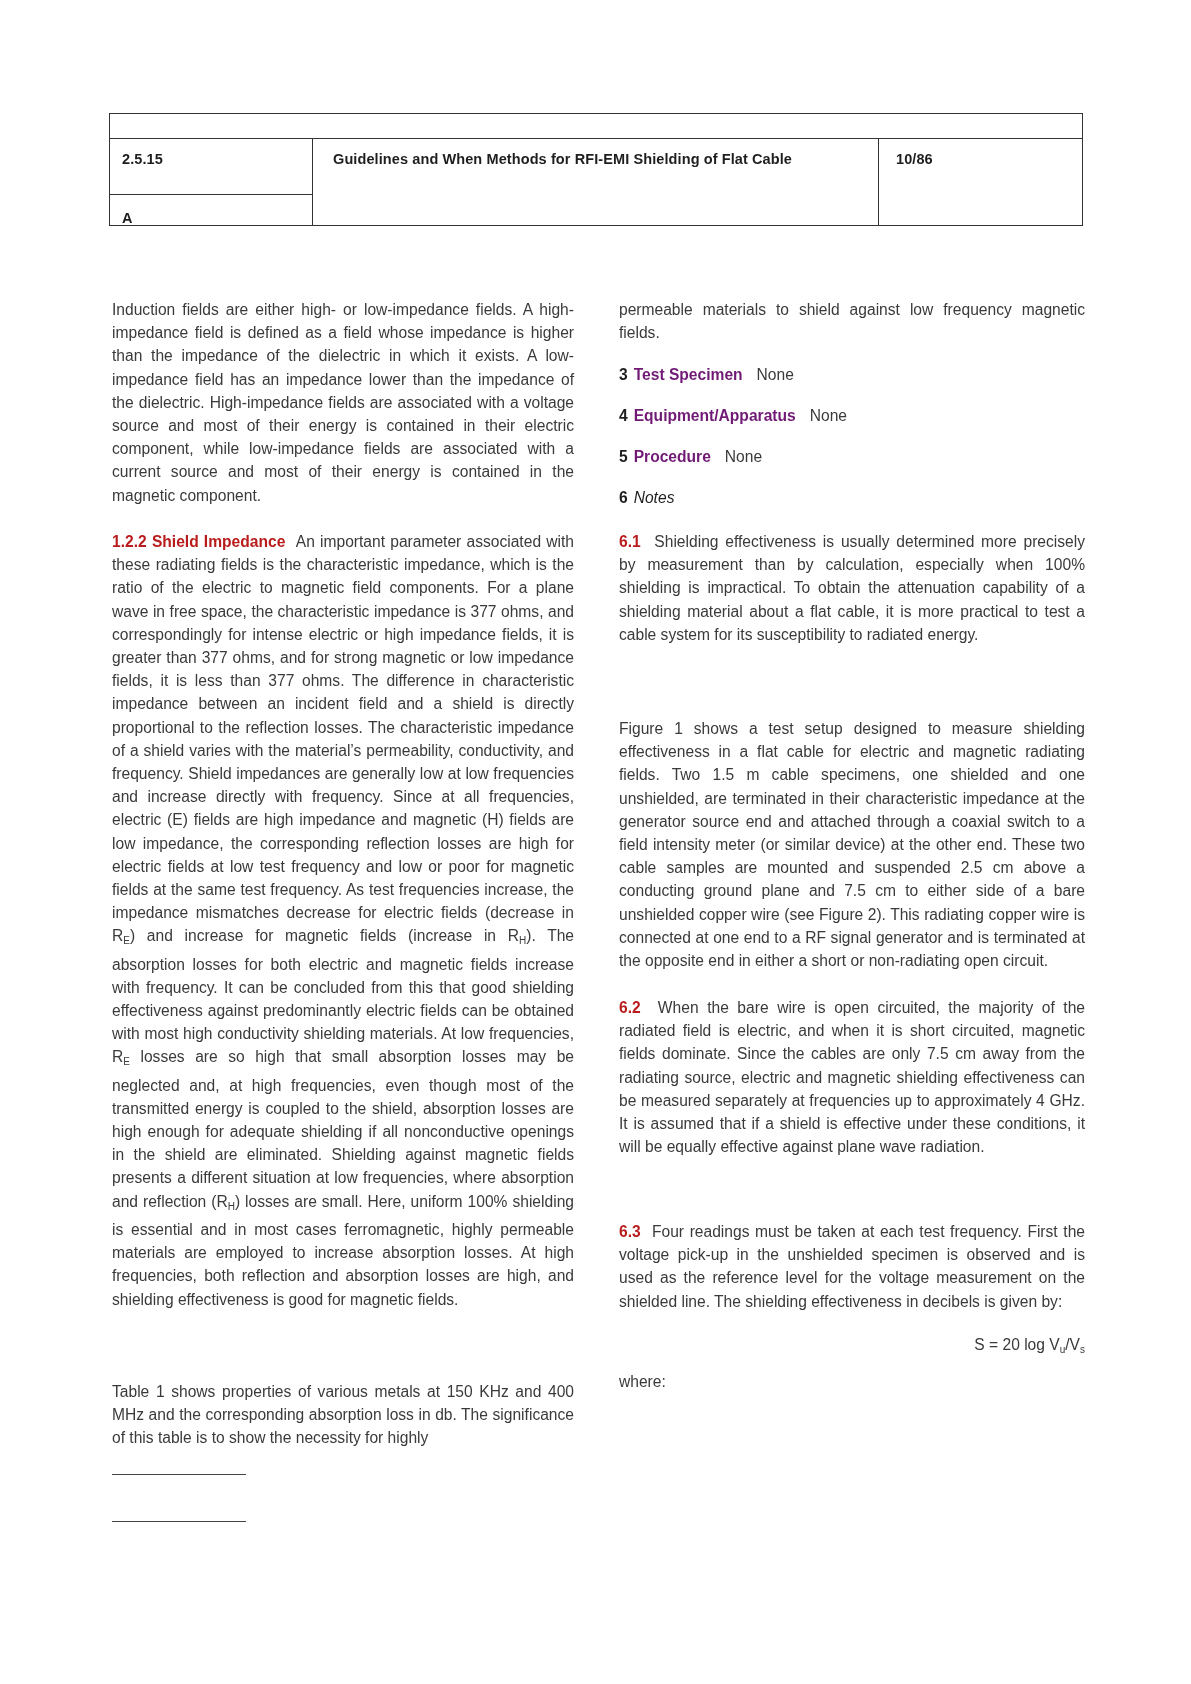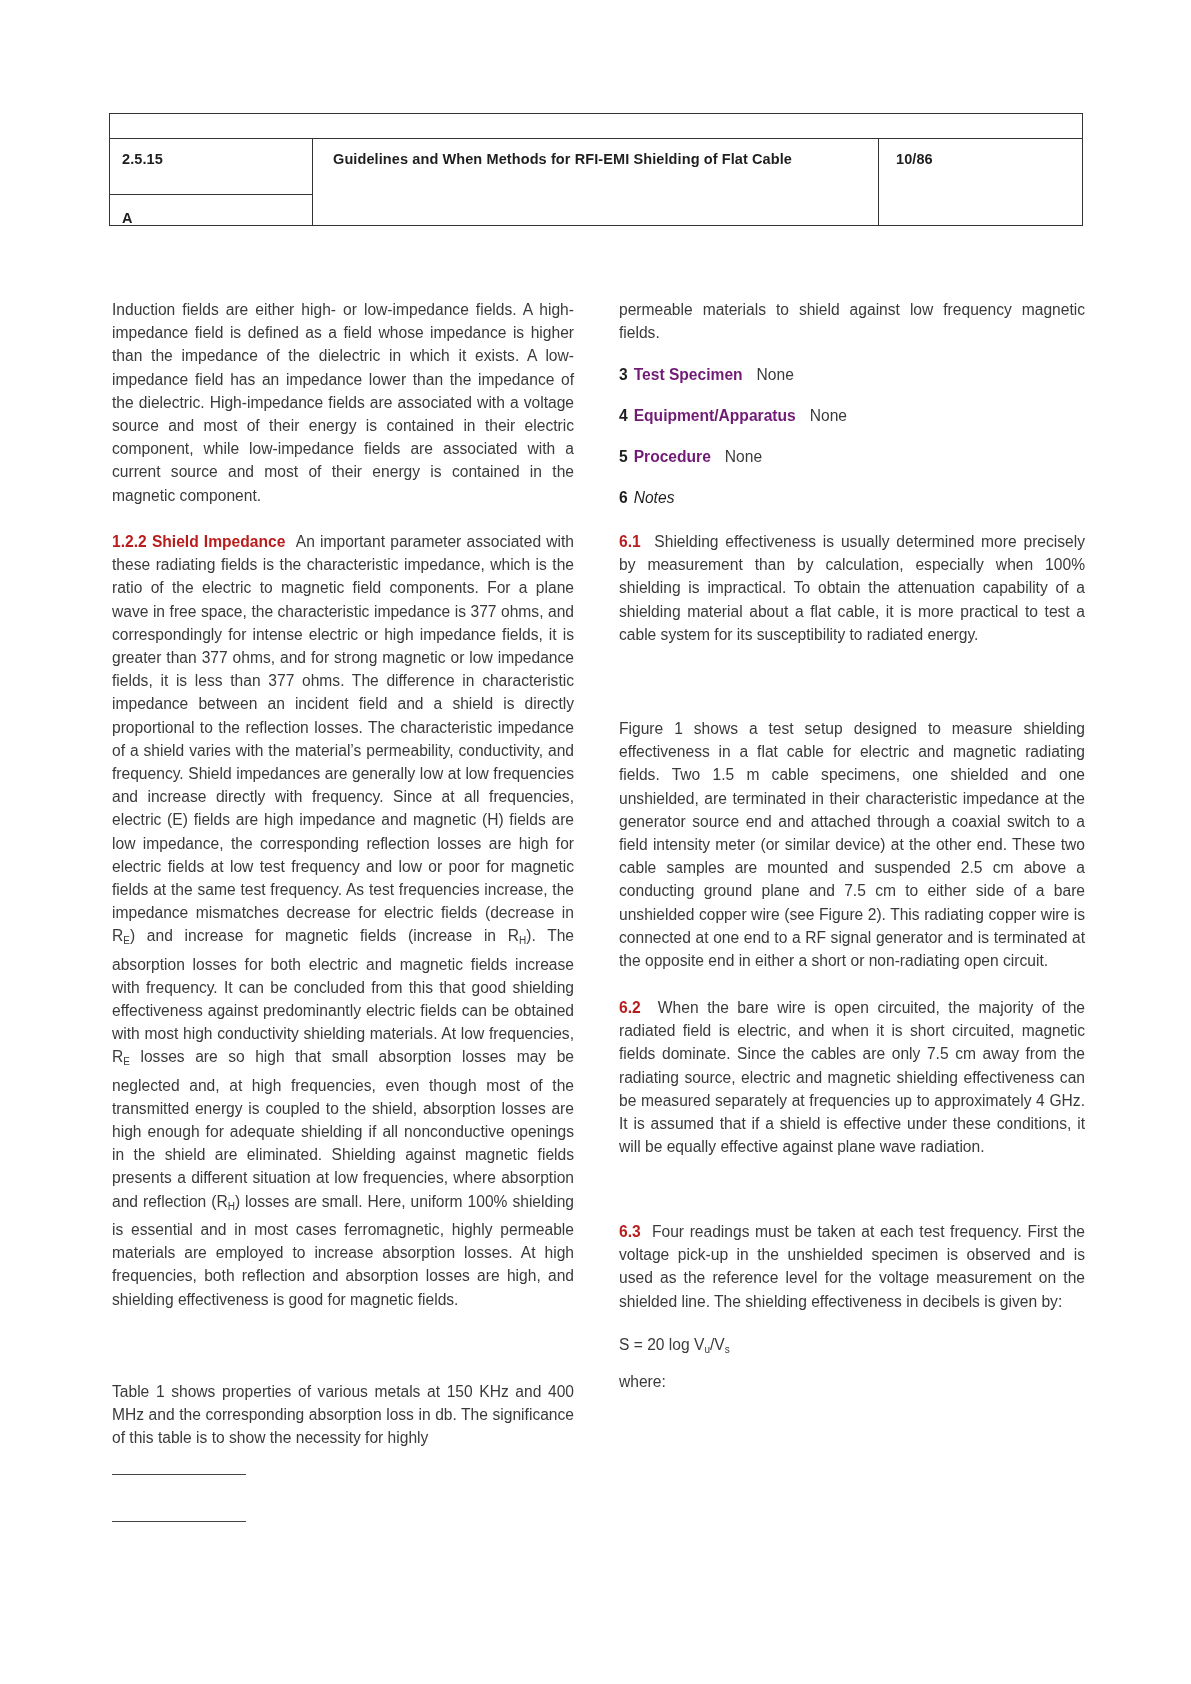--- a/index.html
+++ b/index.html
@@ -18,21 +18,21 @@
   .col p { margin:0; }
   .left { left:112px; width:462px; }
   .right { left:619px; width:466px; }
   .b { font-weight:bold; color:#b91c1c; }
   .it { font-style:italic; font-weight:normal; color:#1e1e1e; }
   .sec { position:absolute; left:619px; font-size:15.6px; }
   .sec .num { font-weight:bold; color:#1e1e1e; margin-right:6px; }
   .sec .ttl { font-weight:bold; color:#701a75; margin-right:14px; }
   sub { font-size:10px; vertical-align:-3px; }
   .rule { position:absolute; left:112px; width:134px; height:0; border-top:1.5px solid #444; }
-  .eq { position:absolute; left:619px; width:466px; text-align:left; font-size:15.6px; }
+  .eq { position:absolute; left:619px; width:466px; text-align:right; font-size:15.6px; }
 </style>
 </head>
 <body>
 
 <div class="hdr">
   <div class="topbar"></div>
   <div class="c1">
     <div class="r1"></div>
   </div>
   <div class="c3"></div>

